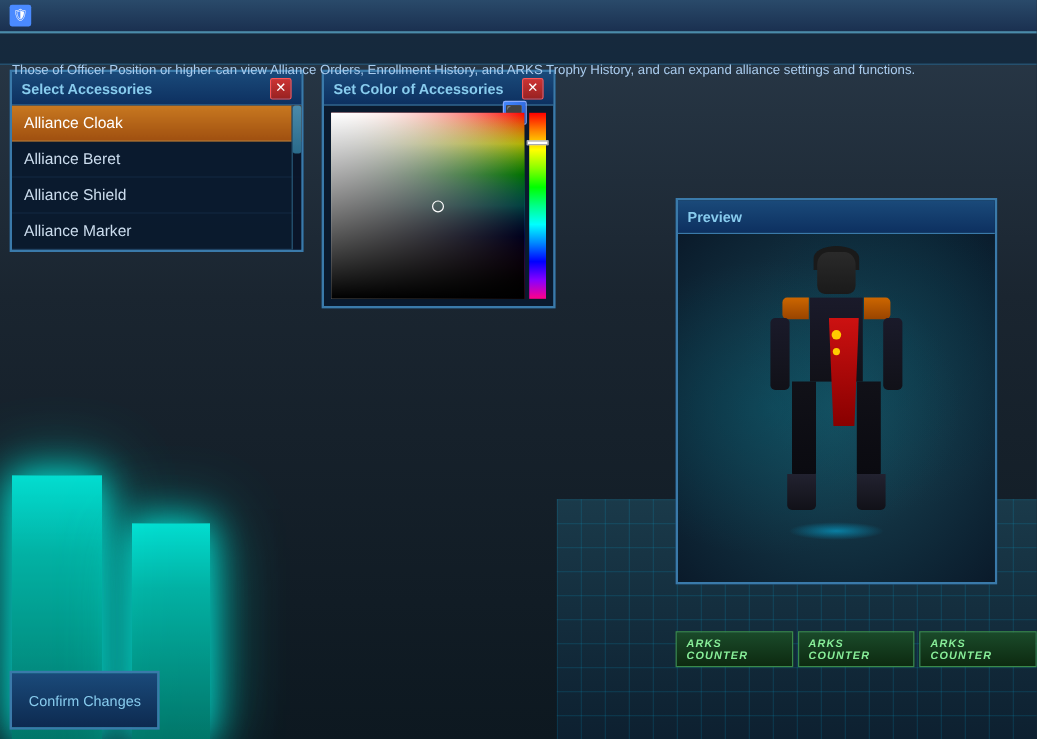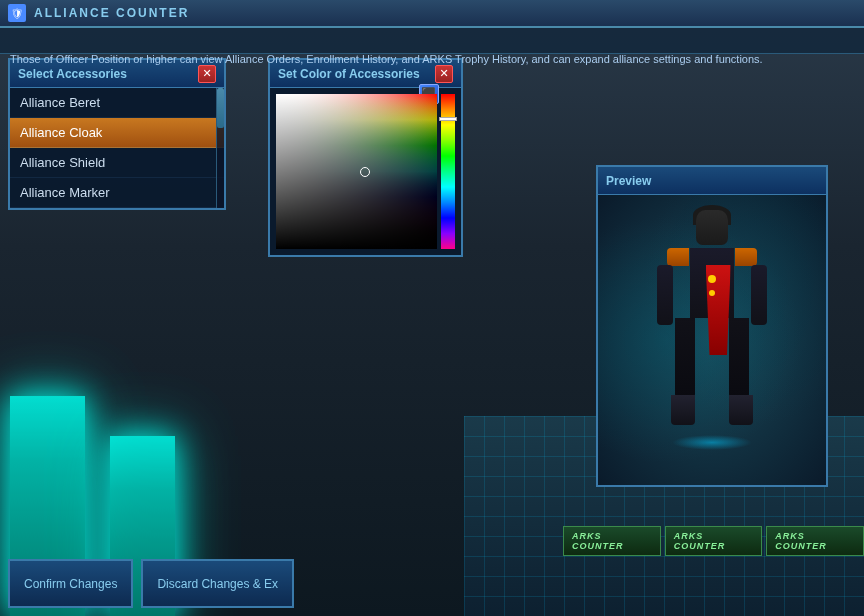--- a/index.html
+++ b/index.html
@@ -112,21 +112,21 @@
       color: #aaccee;
       font-size: 11px;
       margin-top: 36px;
     }
 
     
     .select-panel {
       position: absolute;
       top: 58px;
       left: 8px;
-      width: 218px;
+      width: 245px;
       background: rgba(10, 25, 45, 0.95);
       border: 2px solid #3a7aaa;
       z-index: 50;
     }
     .panel-header {
       height: 28px;
       background: linear-gradient(180deg, #1a4a7a 0%, #0d3060 100%);
       border-bottom: 1px solid #3a7aaa;
       display: flex;
       align-items: center;
@@ -288,22 +288,22 @@
       justify-content: center;
       font-size: 12px;
       color: white;
       cursor: pointer;
     }
 
     
     .preview-panel {
       position: absolute;
       top: 165px;
-      left: 596px;
-      width: 232px;
+      left: 563px;
+      width: 268px;
       background: rgba(10, 25, 45, 0.92);
       border: 2px solid #3a7aaa;
       z-index: 50;
     }
     .preview-content {
       position: relative;
       height: 290px;
       background: radial-gradient(ellipse at center, #1a4a5a 0%, #0a1a2a 100%);
       overflow: hidden;
       display: flex;
@@ -528,35 +528,34 @@
 <div class="bg-pillars">
   <div class="pillar pillar1"></div>
   <div class="pillar pillar2"></div>
 </div>
 <div class="bg-bottom-right">
   <div class="grid-overlay"></div>
 </div>
 
 <div class="title-bar">
   <div class="title-icon">🛡</div>
-  <span class="title-text">ALLIANCE COUNTER</span>
 </div>
 
 <div class="notif-bar">
   <span class="notif-text">Those of Officer Position or higher can view Alliance Orders, Enrollment History, and ARKS Trophy History, and can expand alliance settings and functions.</span>
 </div>
 
 <div class="select-panel">
   <div class="panel-header">
     <span class="panel-title">Select Accessories</span>
     <div class="close-btn">✕</div>
   </div>
   <div class="accessories-list">
+    <div class="list-item selected">Alliance Cloak</div>
     <div class="list-item">Alliance Beret</div>
-    <div class="list-item selected">Alliance Cloak</div>
     <div class="list-item">Alliance Shield</div>
     <div class="list-item">Alliance Marker</div>
   </div>
   <div class="scrollbar-track">
     <div class="scrollbar-thumb"></div>
   </div>
 </div>
 
 <div class="color-panel">
   <div class="panel-header">
@@ -604,14 +603,13 @@
 </div>
 
 <div class="arks-buttons">
   <div class="arks-btn">ARKS COUNTER</div>
   <div class="arks-btn">ARKS COUNTER</div>
   <div class="arks-btn">ARKS COUNTER</div>
 </div>
 
 <div class="bottom-bar">
   <button class="action-btn">Confirm Changes</button>
-  <button class="action-btn">Discard Changes &amp; Ex</button>
 </div>
 
 </body></html>

